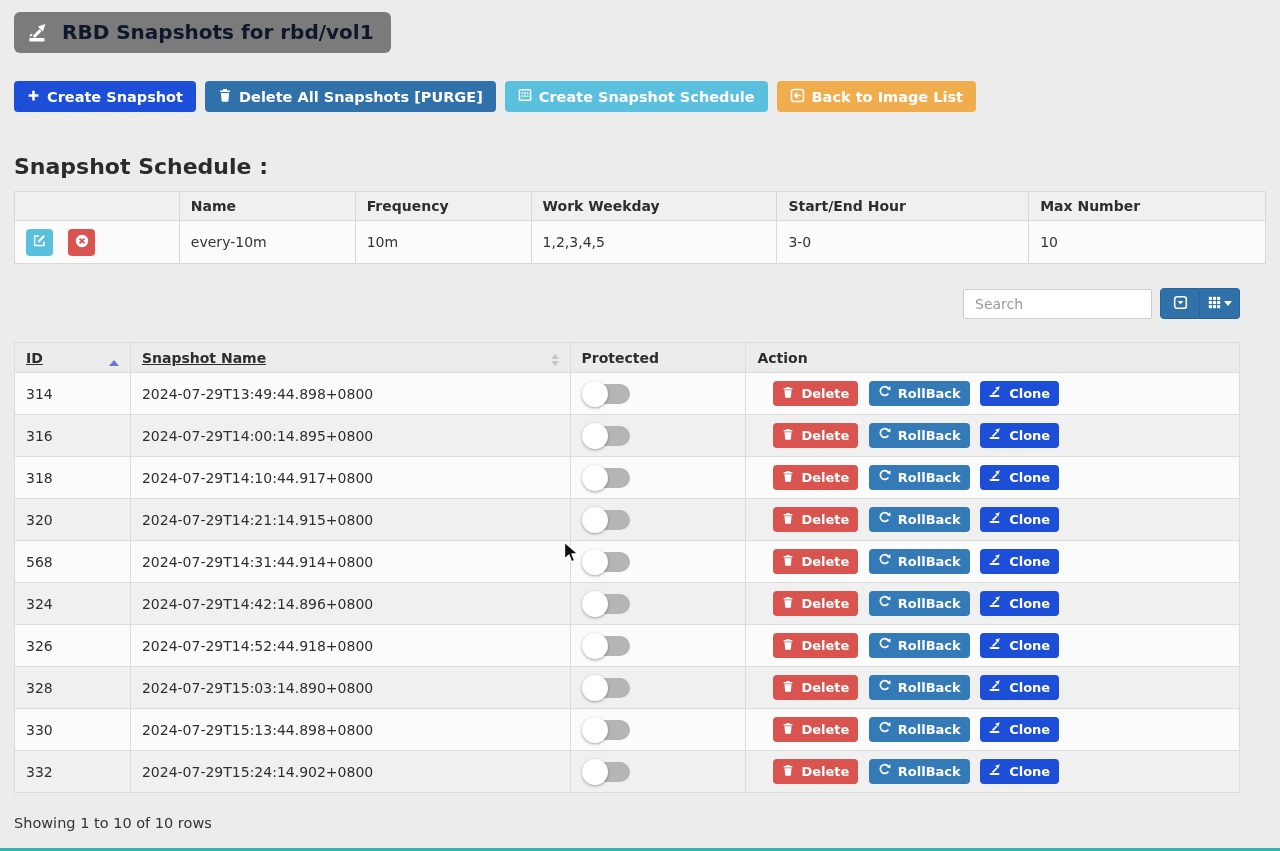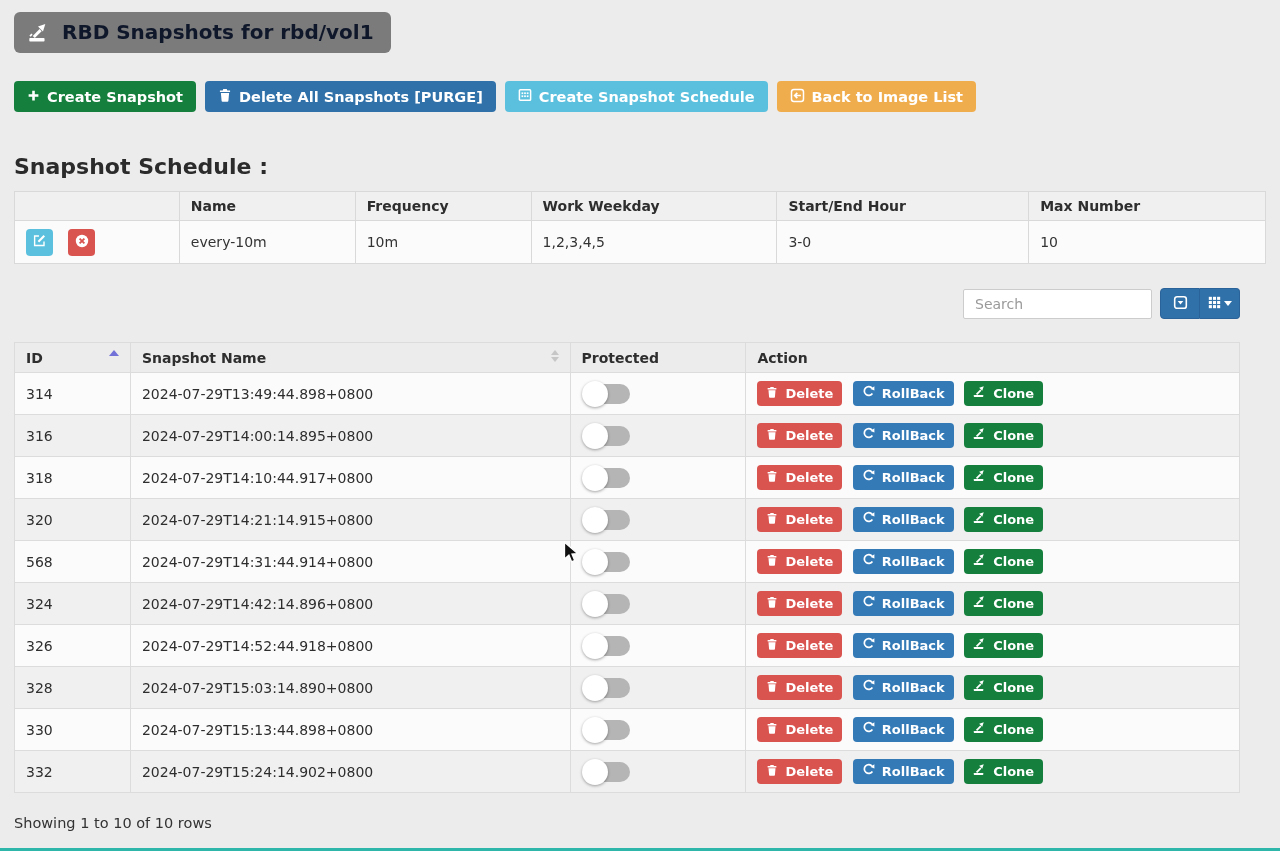--- a/index.html
+++ b/index.html
@@ -19,25 +19,25 @@
   }
   .title-bar svg { display:block; }
 
   
   .top-actions { display:flex; gap:9px; margin-bottom:42px; }
   .btn {
     display:inline-flex; align-items:center; gap:7px; border:none; cursor:pointer;
     color:#fff; font-weight:700; font-family:inherit; border-radius:4px;
   }
   .btn-lg { height:31px; padding:0 13px; font-size:14.5px; }
-  .btn-green   { background:#15803d; }
+  .btn-green   { background:#1d4ed8; }
   .btn-darkblue{ background:#3071a9; }
   .btn-info    { background:#5bc0de; }
   .btn-orange  { background:#f0ad4e; }
-  .btn-red     { background:#d9534f; }
+  .btn-red     { background:#d9534f;margin-left:16px; }
   .btn-primary { background:#337ab7; }
 
   
   .schedule-heading { font-size:22px; font-weight:700; color:#2b2b2b; margin:0 0 12px 0; }
   table { border-collapse:collapse; }
   .schedule-table { width:1252px; }
   .schedule-table th, .schedule-table td { border:1px solid #d9d9d9; padding:0 11px; text-align:left; }
   .schedule-table th { height:29px; background:#f0f0f0; font-weight:700; font-size:14px; color:#2e2e2e; }
   .schedule-table td { height:43px; background:#fbfbfb; font-size:14px; }
   .icon-btn {
@@ -67,21 +67,21 @@
   .btn-sq:last-child  { border-radius:0 4px 4px 0; border-left:none; }
   .caret-down { width:0; height:0; border-left:4px solid transparent; border-right:4px solid transparent; border-top:5px solid #fff; }
 
   
   .snap-table { width:1226px; }
   .snap-table th, .snap-table td { border:1px solid #dcdcdc; padding:0 11px; text-align:left; }
   .snap-table th { height:30px; background:#ececec; font-weight:700; font-size:14px; color:#2e2e2e; }
   .snap-table td { height:42px; font-size:14px; color:#2e2e2e; }
   .snap-table tbody tr:nth-child(odd)  td { background:#fbfbfb; }
   .snap-table tbody tr:nth-child(even) td { background:#f0f0f0; }
-  .th-flex { display:flex; align-items:flex-start; justify-content:space-between; }
+  .th-flex { display:flex; align-items:flex-end; justify-content:space-between;text-decoration:underline; }
   .caret-asc { width:0; height:0; border-left:5px solid transparent; border-right:5px solid transparent; border-bottom:6px solid #7171d8; }
   .sort-both { display:flex; flex-direction:column; gap:2px; opacity:.45; }
   .sort-both .u { width:0;height:0;border-left:4px solid transparent;border-right:4px solid transparent;border-bottom:5px solid #999; }
   .sort-both .d { width:0;height:0;border-left:4px solid transparent;border-right:4px solid transparent;border-top:5px solid #999; }
 
   
   .toggle { width:46px; height:20px; background:#b5b5b5; border-radius:10px; position:relative; cursor:pointer; margin-left:2px; }
   .toggle .knob {
     width:26px; height:26px; background:#fff; border-radius:50%;
     position:absolute; left:-2px; top:-3px; box-shadow:0 1px 3px rgba(0,0,0,.35);

